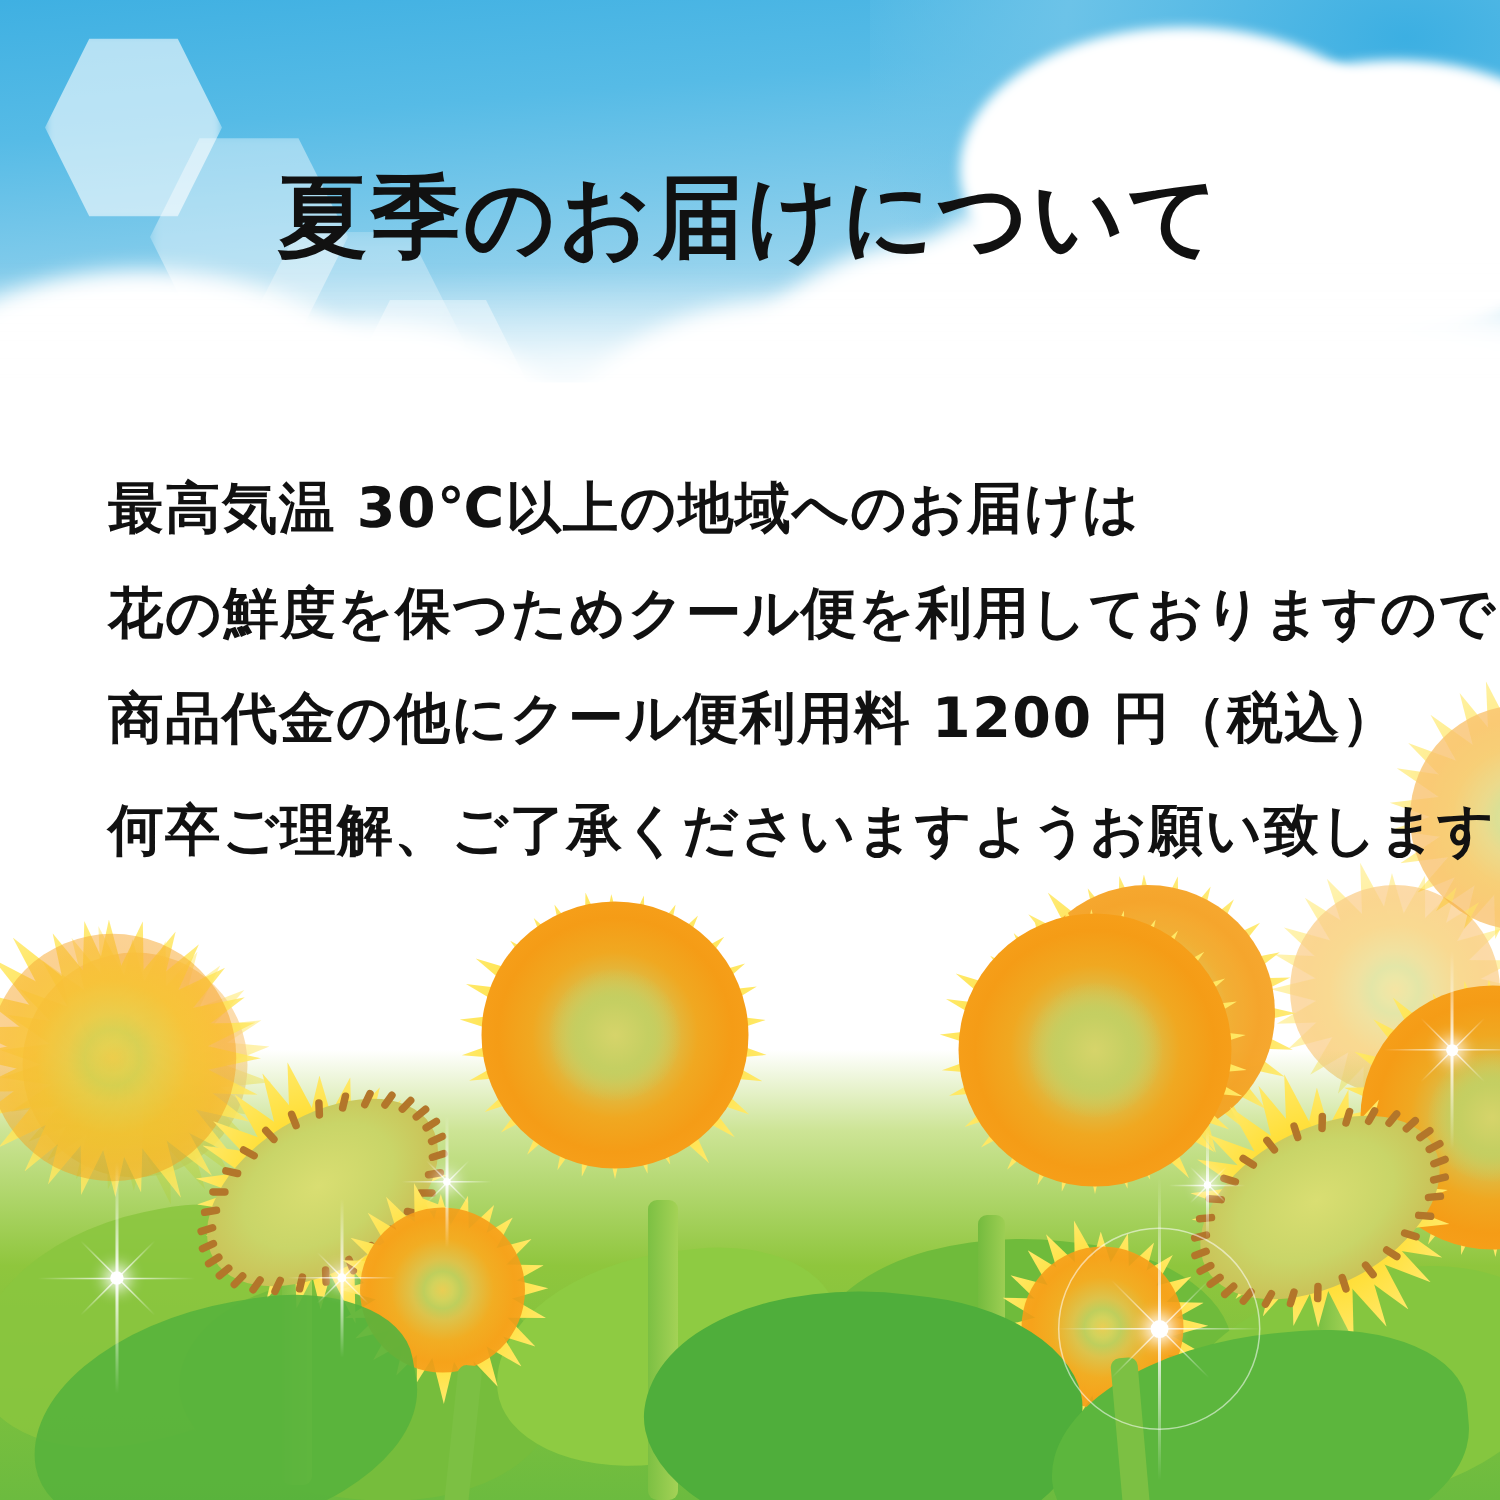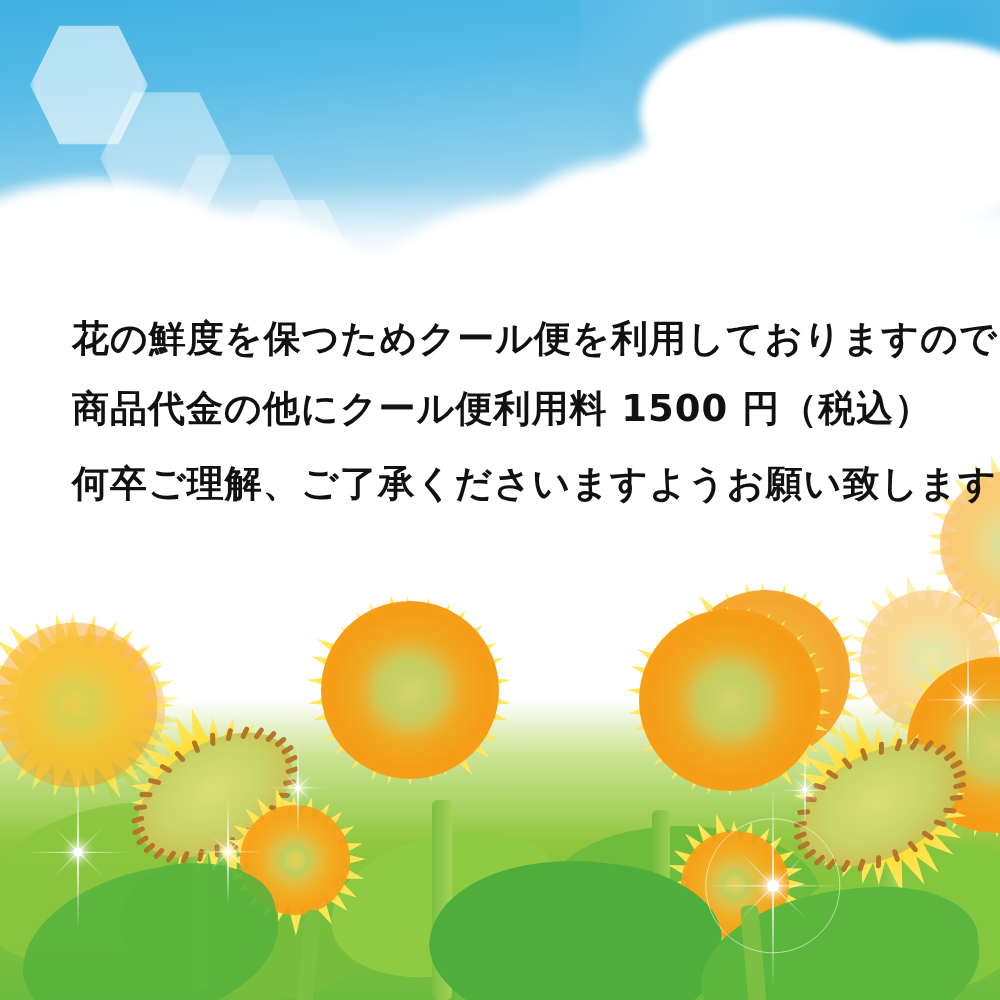--- a/index.html
+++ b/index.html
@@ -716,20 +716,22 @@
       </div>
     <div class="sparkle" style="left: 805px; top: 790px; width: 0px; height: 0px;">
         <div class="dot" style="width: 5px; height: 5px;"></div>
         <div class="beam" style="width: 1.6px; height: 74.8px; margin-left: -0.8px; margin-top: -37.4px; transform: rotate(0deg);"></div>
         <div class="beam" style="width: 1.3px; height: 51px; margin-left: -0.65px; margin-top: -25.5px; transform: rotate(90deg);"></div>
         <div class="beam" style="width: 1px; height: 34px; margin-left: -0.5px; margin-top: -17px; transform: rotate(45deg);"></div>
         <div class="beam" style="width: 1px; height: 34px; margin-left: -0.5px; margin-top: -17px; transform: rotate(135deg);"></div>
       </div>
   </div>
 
+  <div class="title">夏季のお届けについて</div>
 
   <div class="body-block">
+    <div class="bline">最高気温 30℃以上の地域へのお届けは</div>
     <div class="bline">花の鮮度を保つためクール便を利用しておりますので、</div>
-    <div class="bline">商品代金の他にクール便利用料 1500 円（税込）</div>
+    <div class="bline">商品代金の他にクール便利用料 1200 円（税込）</div>
     <div class="bline gap">何卒ご理解、ご了承くださいますようお願い致します。</div>
   </div>
 
 </div>
 
 </body></html>

